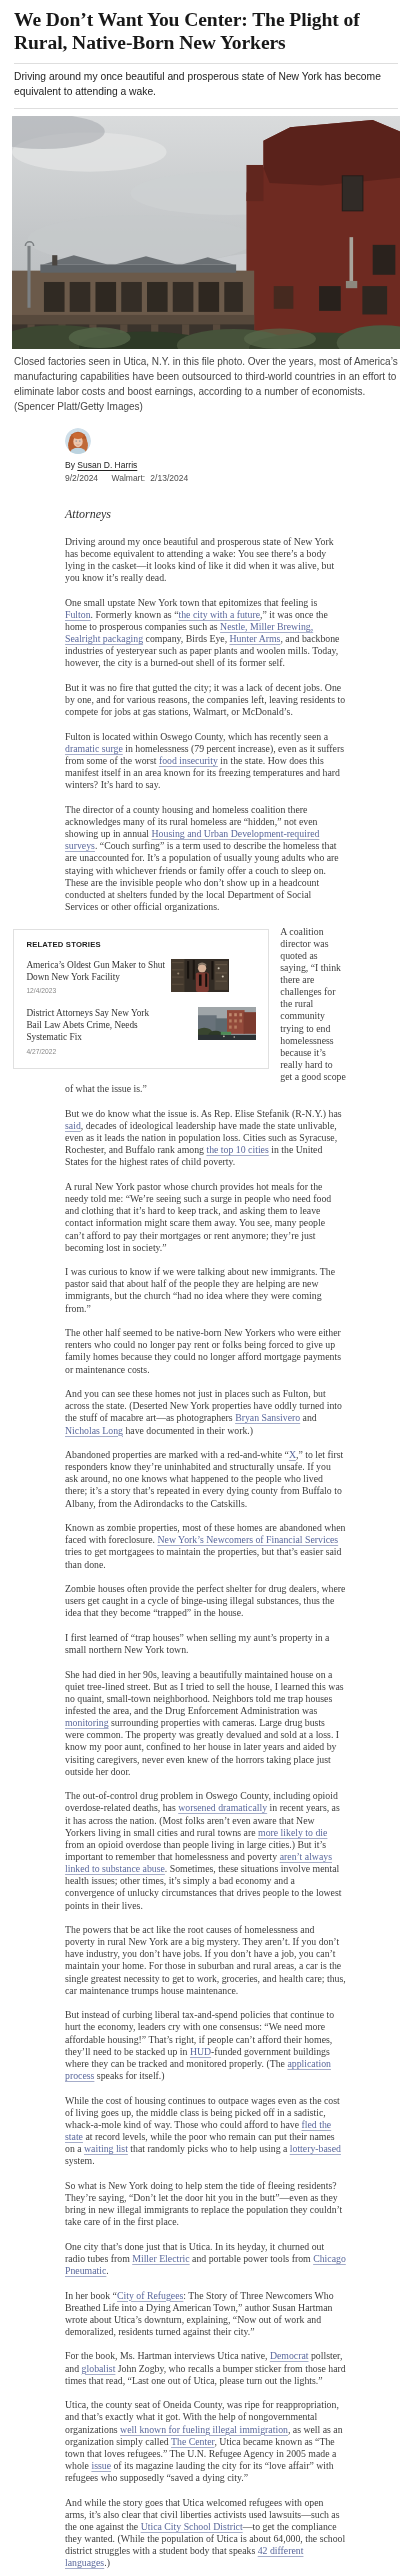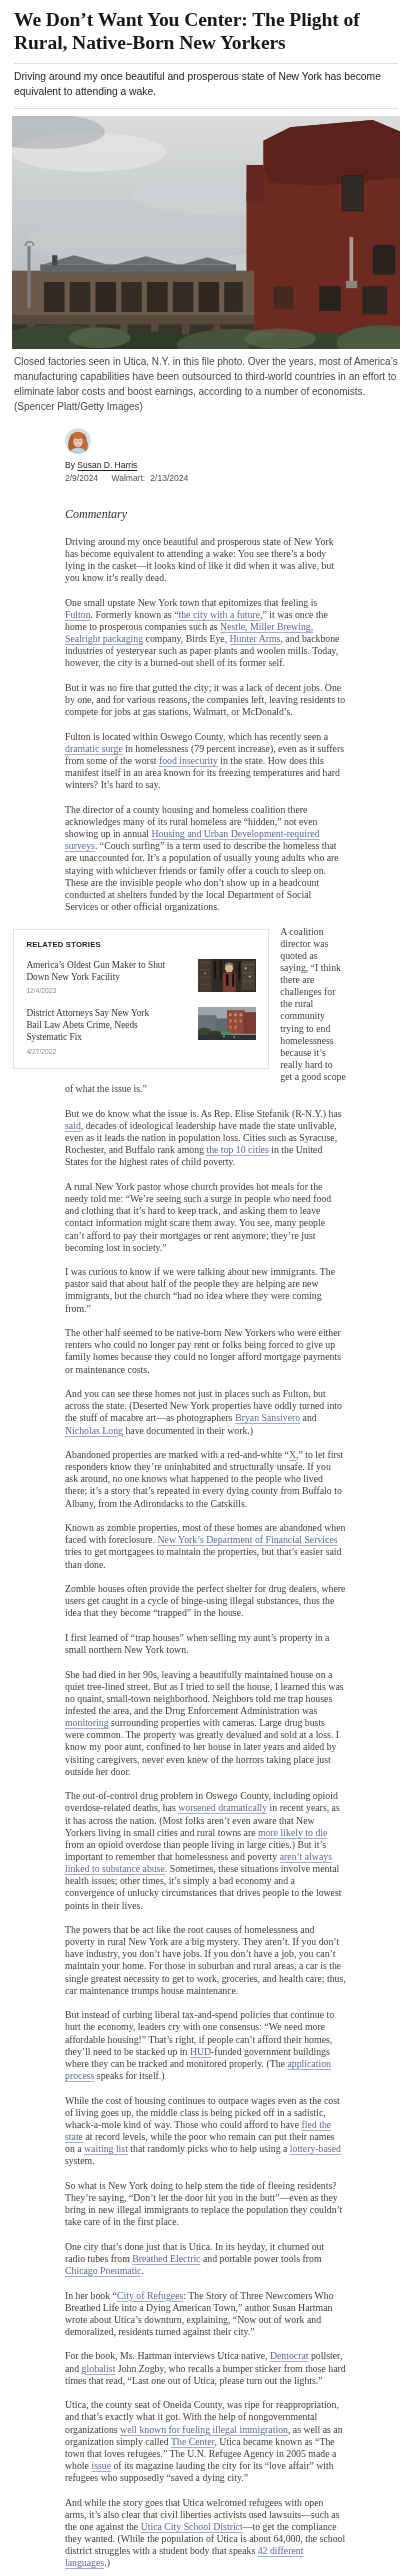--- a/index.html
+++ b/index.html
@@ -55,21 +55,21 @@
   }
   .related-box {
     float:left; width:256px; margin:3.1px 11.3px 9.3px -52px;
     border:0.5px solid #e0e0e0; background:#ffffff; padding:10.3px 12.4px 11.3px;
   }
   .related-label {
     font-family:"Liberation Sans","DejaVu Sans",sans-serif;
     font-size:7.7px; font-weight:700; letter-spacing:0.2px; color:#1d1d1d;
     margin-bottom:9.3px;
   }
-  .related-item { display:flex; justify-content:space-between; cursor:pointer; }
+  .related-item { display:flex; cursor:pointer; }
   .related-item + .related-item { margin-top:11.3px;gap:48px; }
   .related-text { width:145px; }
   .related-title {
     font-family:"Liberation Serif","DejaVu Serif",serif;
     font-size:9.3px; line-height:1.3; color:#333333;
   }
   .related-date {
     font-family:"Liberation Sans","DejaVu Sans",sans-serif;
     font-size:6.7px; color:#888888; margin-top:4.6px;
   }
@@ -173,25 +173,25 @@
         <circle cx="21.5" cy="25" r="1.2" fill="#4a6a8a"></circle>
         <circle cx="28.5" cy="25" r="1.2" fill="#4a6a8a"></circle>
         <path d="M22 32 q3 2 6 0" stroke="#b87a64" stroke-width="1" fill="none"></path>
       </svg>
     </span>
     <div class="byline">
       <span>By</span>
       <a href="#">Susan D. Harris</a>
     </div>
     <div class="dates">
-      <span>2/9/2024</span><span class="gap"></span><span>Walmart:</span><span class="gap2"></span><span>2/13/2024</span>
+      <span>9/2/2024</span><span class="gap"></span><span>Walmart:</span><span class="gap2"></span><span>2/13/2024</span>
     </div>
   </div>
 
-  <div class="commentary">Commentary</div>
+  <div class="commentary">Attorneys</div>
 
   <div class="article-body">
     <div id="body-before">
         <p class="body-para">Driving around my once beautiful and prosperous state of New York has become equivalent to attending a wake: You see there’s a body lying in the casket—it looks kind of like it did when it was alive, but you know it’s really dead.</p>
         <p class="body-para">One small upstate New York town that epitomizes that feeling is <a class="body-link" href="#">Fulton</a>. Formerly known as “<a class="body-link" href="#">the city with a future</a>,” it was once the home to prosperous companies such as <a class="body-link" href="#">Nestle, Miller Brewing,</a> <a class="body-link" href="#">Sealright packaging</a> company, Birds Eye, <a class="body-link" href="#">Hunter Arms</a>, and backbone industries of yesteryear such as paper plants and woolen mills. Today, however, the city is a burned-out shell of its former self.</p>
         <p class="body-para">But it was no fire that gutted the city; it was a lack of decent jobs. One by one, and for various reasons, the companies left, leaving residents to compete for jobs at gas stations, Walmart, or McDonald’s.</p>
         <p class="body-para">Fulton is located within Oswego County, which has recently seen a <a class="body-link" href="#">dramatic surge</a> in homelessness (79 percent increase), even as it suffers from some of the worst <a class="body-link" href="#">food insecurity</a> in the state. How does this manifest itself in an area known for its freezing temperatures and hard winters? It’s hard to say.</p>
         <p class="body-para">The director of a county housing and homeless coalition there acknowledges many of its rural homeless are “hidden,” not even showing up in annual <a class="body-link" href="#">Housing and Urban Development-required surveys</a>. “Couch surfing” is a term used to describe the homeless that are unaccounted for. It’s a population of usually young adults who are staying with whichever friends or family offer a couch to sleep on. These are the invisible people who don’t show up in a headcount conducted at shelters funded by the local Department of Social Services or other official organizations.</p>
       </div>
 
@@ -265,30 +265,30 @@
         <p class="body-para">A coalition director was quoted as saying, “I think there are challenges for the rural community trying to end homelessness because it’s really hard to get a good scope of what the issue is.”</p>
       </div>
     <div class="clear"></div>
     <div id="body-after">
         <p class="body-para">But we do know what the issue is. As Rep. Elise Stefanik (R-N.Y.) has <a class="body-link" href="#">said</a>, decades of ideological leadership have made the state unlivable, even as it leads the nation in population loss. Cities such as Syracuse, Rochester, and Buffalo rank among <a class="body-link" href="#">the top 10 cities</a> in the United States for the highest rates of child poverty.</p>
         <p class="body-para">A rural New York pastor whose church provides hot meals for the needy told me: “We’re seeing such a surge in people who need food and clothing that it’s hard to keep track, and asking them to leave contact information might scare them away. You see, many people can’t afford to pay their mortgages or rent anymore; they’re just becoming lost in society.”</p>
         <p class="body-para">I was curious to know if we were talking about new immigrants. The pastor said that about half of the people they are helping are new immigrants, but the church “had no idea where they were coming from.”</p>
         <p class="body-para">The other half seemed to be native-born New Yorkers who were either renters who could no longer pay rent or folks being forced to give up family homes because they could no longer afford mortgage payments or maintenance costs.</p>
         <p class="body-para">And you can see these homes not just in places such as Fulton, but across the state. (Deserted New York properties have oddly turned into the stuff of macabre art—as photographers <a class="body-link" href="#">Bryan Sansivero</a> and <a class="body-link" href="#">Nicholas Long</a> have documented in their work.)</p>
         <p class="body-para">Abandoned properties are marked with a red-and-white “<a class="body-link" href="#">X</a>,” to let first responders know they’re uninhabited and structurally unsafe. If you ask around, no one knows what happened to the people who lived there; it’s a story that’s repeated in every dying county from Buffalo to Albany, from the Adirondacks to the Catskills.</p>
-        <p class="body-para">Known as zombie properties, most of these homes are abandoned when faced with foreclosure. <a class="body-link" href="#">New York’s Department of Financial Services</a> tries to get mortgagees to maintain the properties, but that’s easier said than done.</p>
+        <p class="body-para">Known as zombie properties, most of these homes are abandoned when faced with foreclosure. <a class="body-link" href="#">New York’s Newcomers of Financial Services</a> tries to get mortgagees to maintain the properties, but that’s easier said than done.</p>
         <p class="body-para">Zombie houses often provide the perfect shelter for drug dealers, where users get caught in a cycle of binge-using illegal substances, thus the idea that they become “trapped” in the house.</p>
         <p class="body-para">I first learned of “trap houses” when selling my aunt’s property in a small northern New York town.</p>
         <p class="body-para">She had died in her 90s, leaving a beautifully maintained house on a quiet tree-lined street. But as I tried to sell the house, I learned this was no quaint, small-town neighborhood. Neighbors told me trap houses infested the area, and the Drug Enforcement Administration was <a class="body-link" href="#">monitoring</a> surrounding properties with cameras. Large drug busts were common. The property was greatly devalued and sold at a loss. I know my poor aunt, confined to her house in later years and aided by visiting caregivers, never even knew of the horrors taking place just outside her door.</p>
         <p class="body-para">The out-of-control drug problem in Oswego County, including opioid overdose-related deaths, has <a class="body-link" href="#">worsened dramatically</a> in recent years, as it has across the nation. (Most folks aren’t even aware that New Yorkers living in small cities and rural towns are <a class="body-link" href="#">more likely to die</a> from an opioid overdose than people living in large cities.) But it’s important to remember that homelessness and poverty <a class="body-link" href="#">aren’t always linked to substance abuse</a>. Sometimes, these situations involve mental health issues; other times, it’s simply a bad economy and a convergence of unlucky circumstances that drives people to the lowest points in their lives.</p>
         <p class="body-para">The powers that be act like the root causes of homelessness and poverty in rural New York are a big mystery. They aren’t. If you don’t have industry, you don’t have jobs. If you don’t have a job, you can’t maintain your home. For those in suburban and rural areas, a car is the single greatest necessity to get to work, groceries, and health care; thus, car maintenance trumps house maintenance.</p>
         <p class="body-para">But instead of curbing liberal tax-and-spend policies that continue to hurt the economy, leaders cry with one consensus: “We need more affordable housing!” That’s right, if people can’t afford their homes, they’ll need to be stacked up in <a class="body-link" href="#">HUD</a>-funded government buildings where they can be tracked and monitored properly. (The <a class="body-link" href="#">application process</a> speaks for itself.)</p>
         <p class="body-para">While the cost of housing continues to outpace wages even as the cost of living goes up, the middle class is being picked off in a sadistic, whack-a-mole kind of way. Those who could afford to have <a class="body-link" href="#">fled the state</a> at record levels, while the poor who remain can put their names on a <a class="body-link" href="#">waiting list</a> that randomly picks who to help using a <a class="body-link" href="#">lottery-based</a> system.</p>
         <p class="body-para">So what is New York doing to help stem the tide of fleeing residents? They’re saying, “Don’t let the door hit you in the butt”—even as they bring in new illegal immigrants to replace the population they couldn’t take care of in the first place.</p>
-        <p class="body-para">One city that’s done just that is Utica. In its heyday, it churned out radio tubes from <a class="body-link" href="#">Breathed Electric</a> and portable power tools from <a class="body-link" href="#">Chicago Pneumatic</a>.</p>
+        <p class="body-para">One city that’s done just that is Utica. In its heyday, it churned out radio tubes from <a class="body-link" href="#">Miller Electric</a> and portable power tools from <a class="body-link" href="#">Chicago Pneumatic</a>.</p>
         <p class="body-para">In her book “<a class="body-link" href="#">City of Refugees</a>: The Story of Three Newcomers Who Breathed Life into a Dying American Town,” author Susan Hartman wrote about Utica’s downturn, explaining, “Now out of work and demoralized, residents turned against their city.”</p>
         <p class="body-para">For the book, Ms. Hartman interviews Utica native, <a class="body-link" href="#">Democrat</a> pollster, and <a class="body-link" href="#">globalist</a> John Zogby, who recalls a bumper sticker from those hard times that read, “Last one out of Utica, please turn out the lights.”</p>
         <p class="body-para">Utica, the county seat of Oneida County, was ripe for reappropriation, and that’s exactly what it got. With the help of nongovernmental organizations <a class="body-link" href="#">well known for fueling illegal immigration</a>, as well as an organization simply called <a class="body-link" href="#">The Center</a>, Utica became known as “The town that loves refugees.” The U.N. Refugee Agency in 2005 made a whole <a class="body-link" href="#">issue</a> of its magazine lauding the city for its “love affair” with refugees who supposedly “saved a dying city.”</p>
         <p class="body-para">And while the story goes that Utica welcomed refugees with open arms, it’s also clear that civil liberties activists used lawsuits—such as the one against the <a class="body-link" href="#">Utica City School District</a>—to get the compliance they wanted. (While the population of Utica is about 64,000, the school district struggles with a student body that speaks <a class="body-link" href="#">42 different languages</a>.)</p>
         <p class="body-para">The only criticism the U.N. article presents is about the locals who “Inevitably ... complain about the refugees receiving massive cash handouts, free apartments and easy jobs—grumbles heard wherever refugees resettle around the world, but all economy.”</p>
       </div>
 
   </div>
 
 </div>

